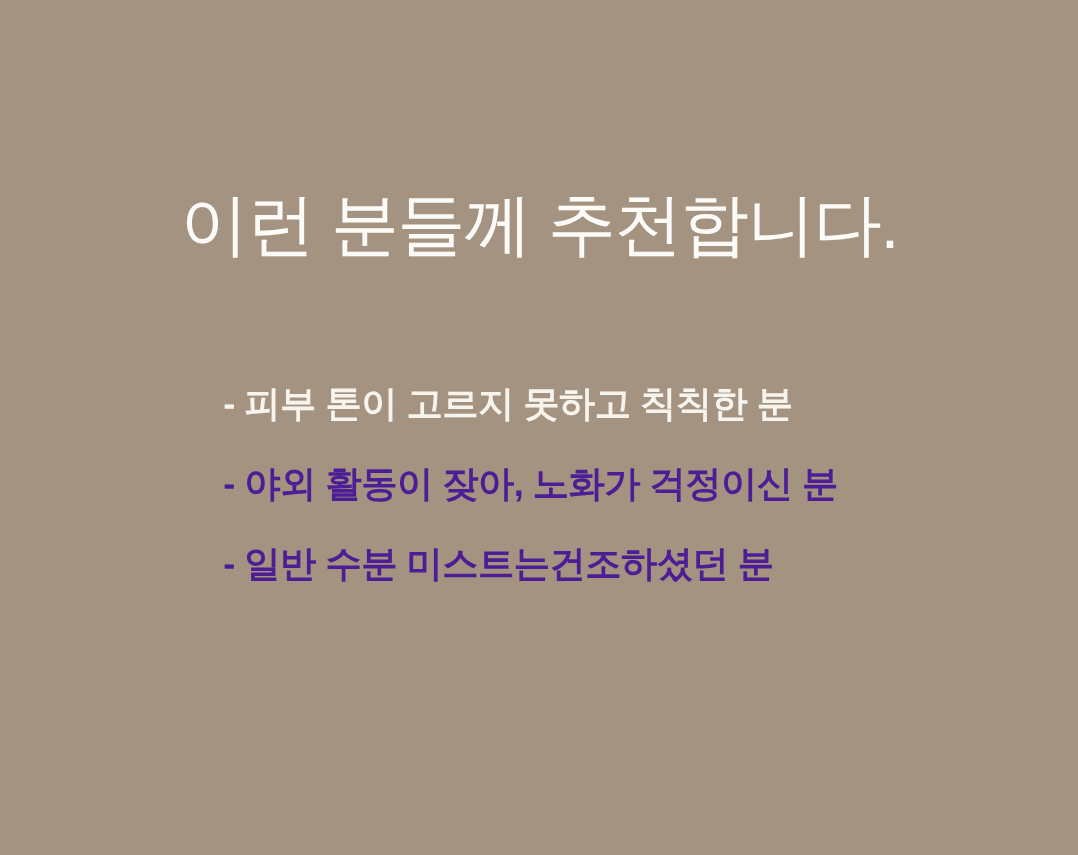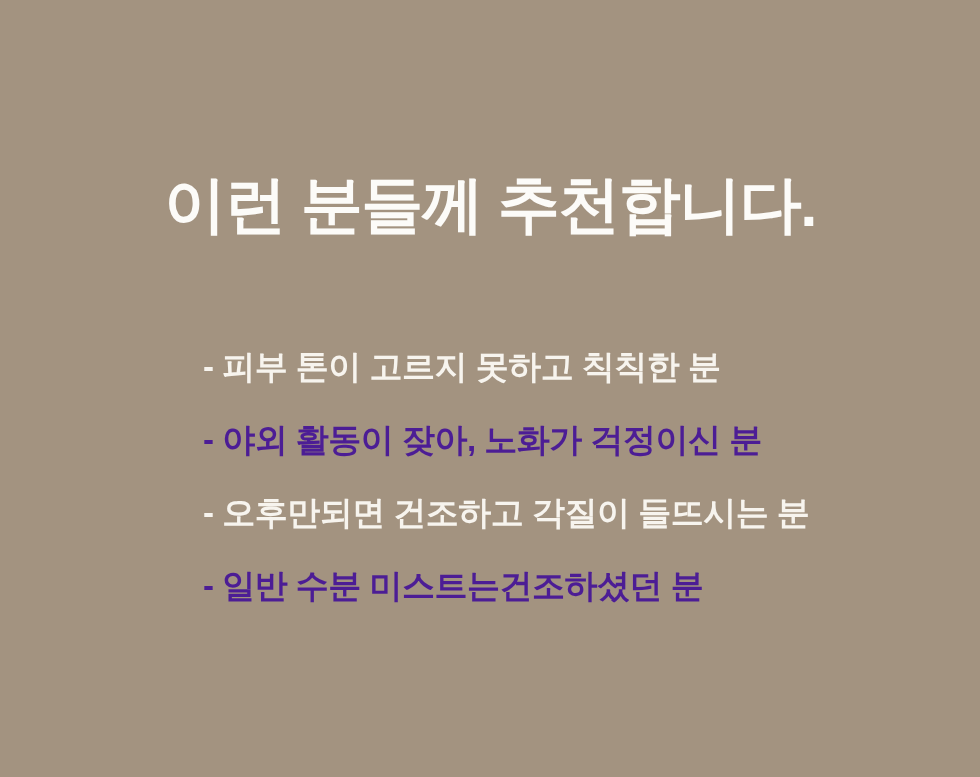--- a/index.html
+++ b/index.html
@@ -21,21 +21,21 @@
     inset: 0;
   }
 
   .title {
     position: absolute;
     top: 168px;
     left: 0;
     right: 0;
     text-align: center;
     font-size: 62px;
-    font-weight: 700;
+    font-weight: 400;
     letter-spacing: -1.5px;
     line-height: 1.2;
   }
 
   .bullet-list {
     position: absolute;
     top: 330px;
     left: 203px;
     right: 60px;
   }
@@ -53,17 +53,16 @@
 </head>
 <body style="--bg: #a39380;">
 
 <div class="canvas">
 
   <h1 class="title" style="color: rgb(252, 251, 248);">이런 분들께 추천합니다.</h1>
 
   <div class="bullet-list">
     <div class="bullet-item" style="color: rgb(247, 244, 238);">- 피부 톤이 고르지 못하고 칙칙한 분</div>
     <div class="bullet-item" style="color: #4c1d95;">- 야외 활동이 잦아, 노화가 걱정이신 분</div>
-    <div class="bullet-item" style="color: rgb(247, 244, 238);">- 오후만되면 건조하고 각질이 들뜨시는 분</div>
     <div class="bullet-item" style="color: #4c1d95;">- 일반 수분 미스트는건조하셨던 분</div>
   </div>
 
 </div>
 
 </body></html>

